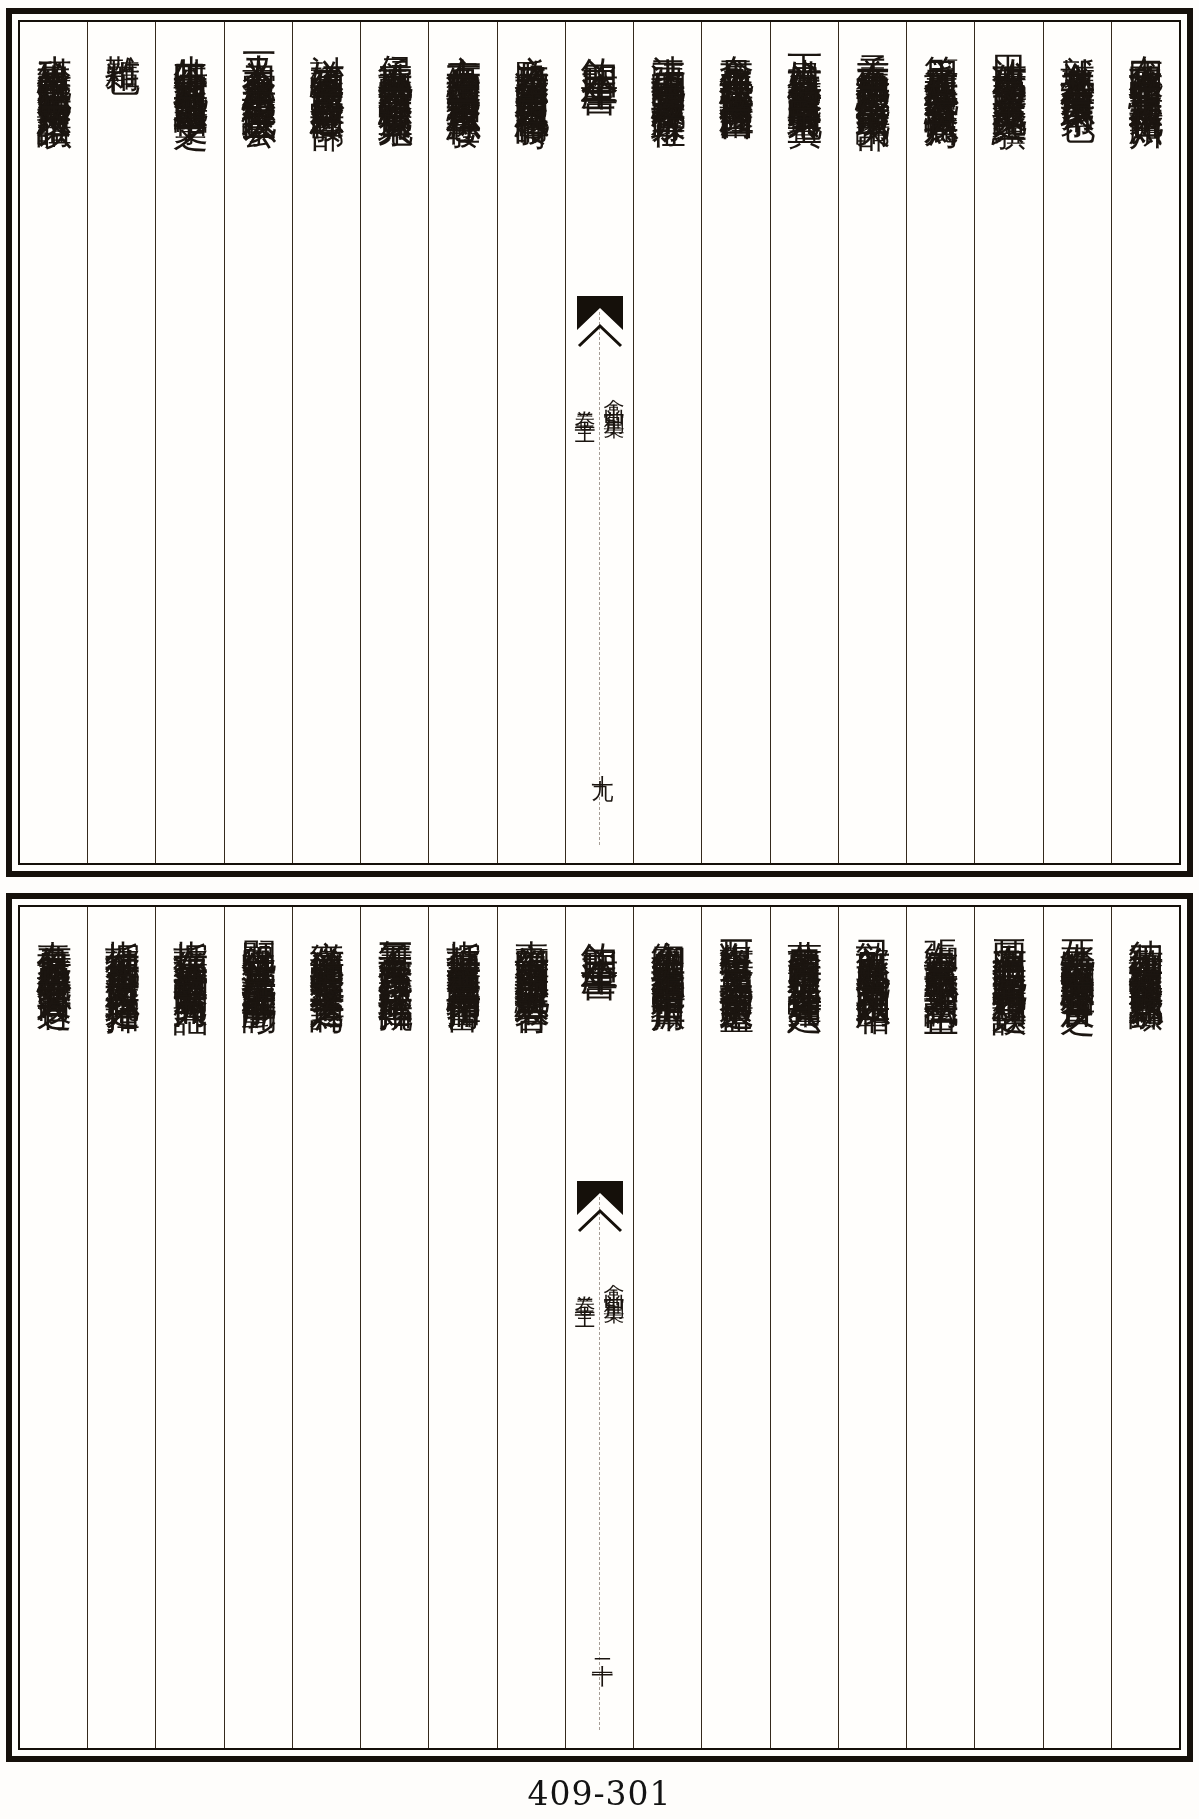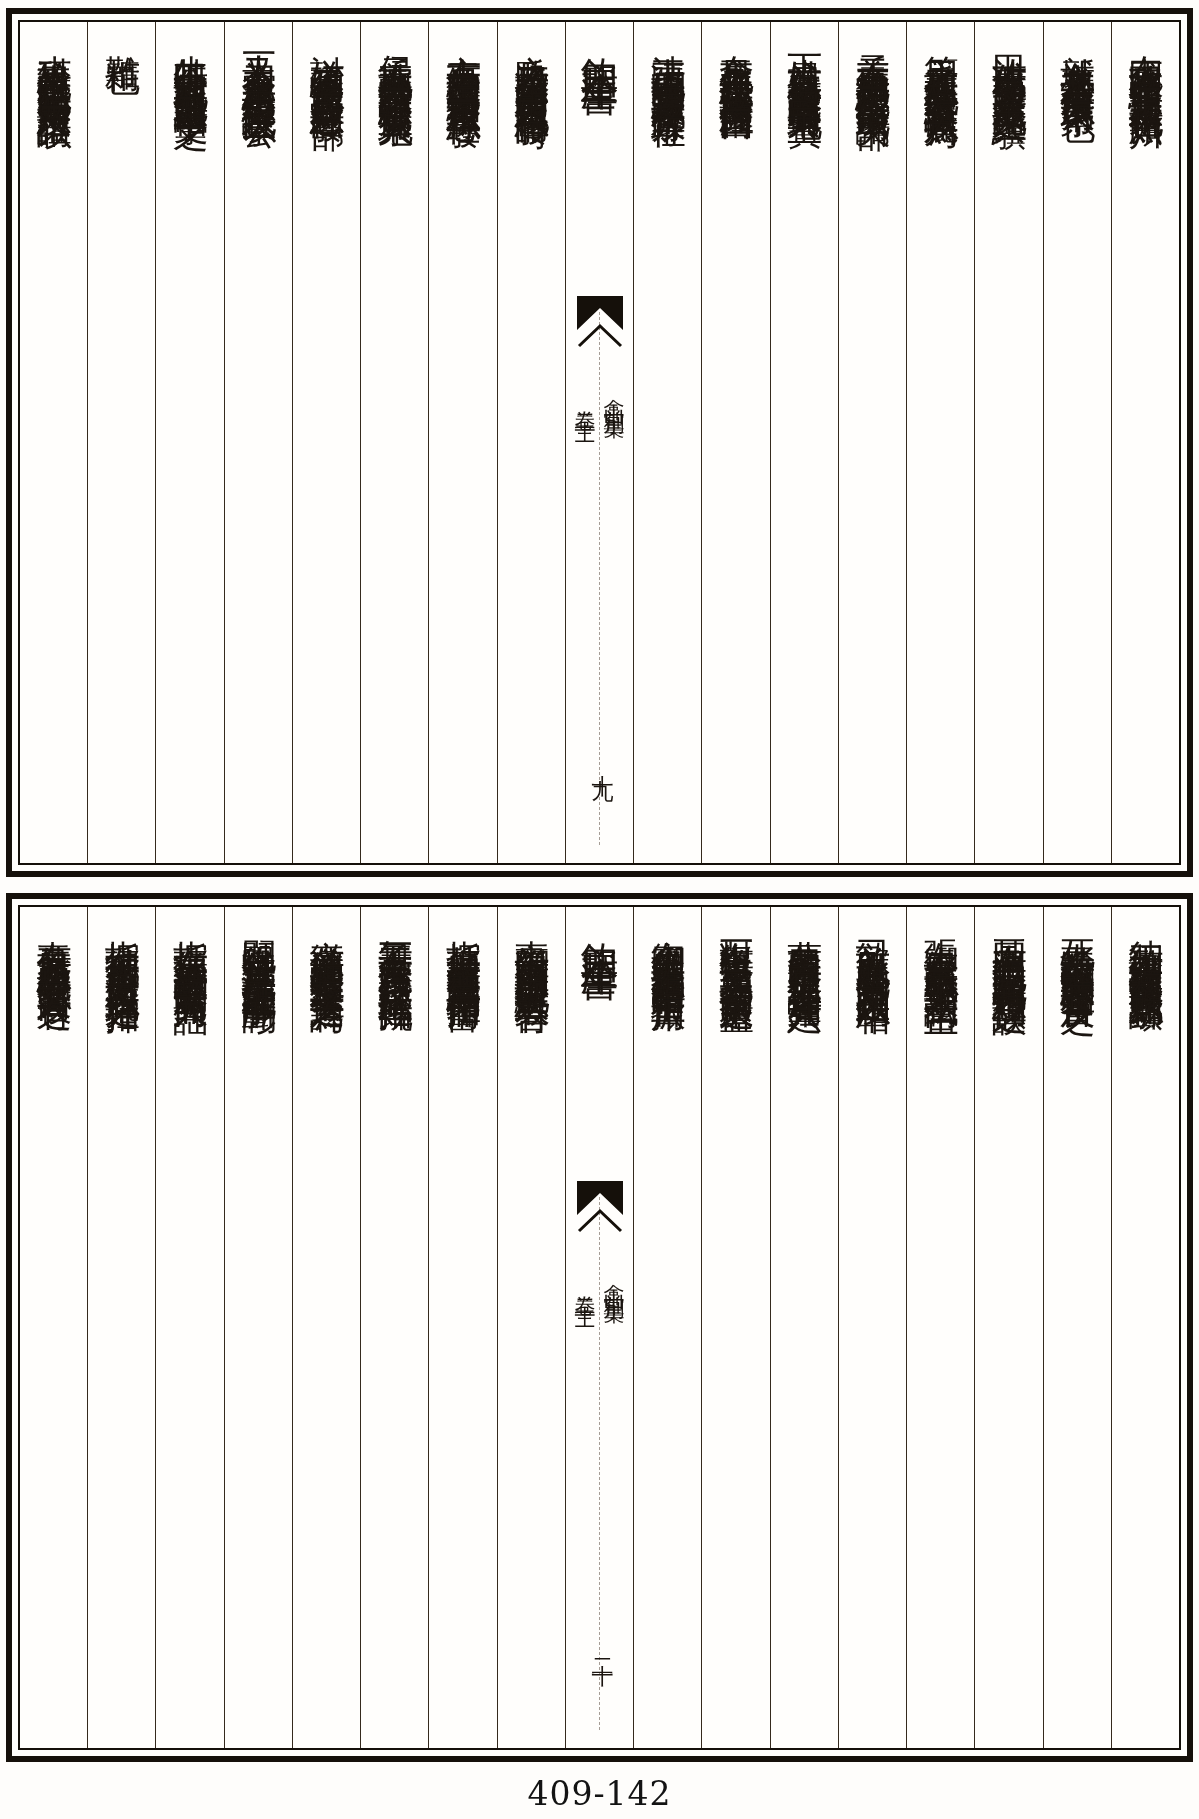--- a/index.html
+++ b/index.html
@@ -178,14 +178,14 @@
       <div class="col">指揮其者與徽商友善往來無間結為昆弟指揮富而</div>
       <div class="col">無子有三女一嫁儀真民一嫁鎮江一嫁武臣指揮既</div>
       <div class="col">卒徽商遂謀襲其官媚指揮之妻甚至妻信之遂許為</div>
       <div class="col">嗣既得官併欲奪其産沈指揮之妻于江既事漸彰聞</div>
       <div class="col">指揮女在儀真者訟之刑曹齊韶受賂竟右商人而詘</div>
       <div class="col">指揮女徘徊都市商殺之血汚女衣以石沉之井指揮</div>
       <div class="col">妻有侍兒為商所奪心傷故主有怨言商又殺之有一</div>
     </div>
   </div>
 
-  <div class="footer">409-142</div>
+  <div class="footer">409-301</div>
 </div>
 
 </body></html>

